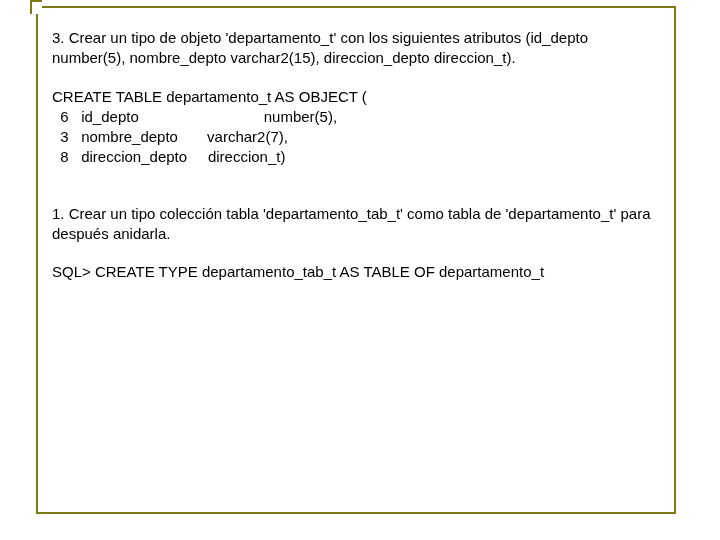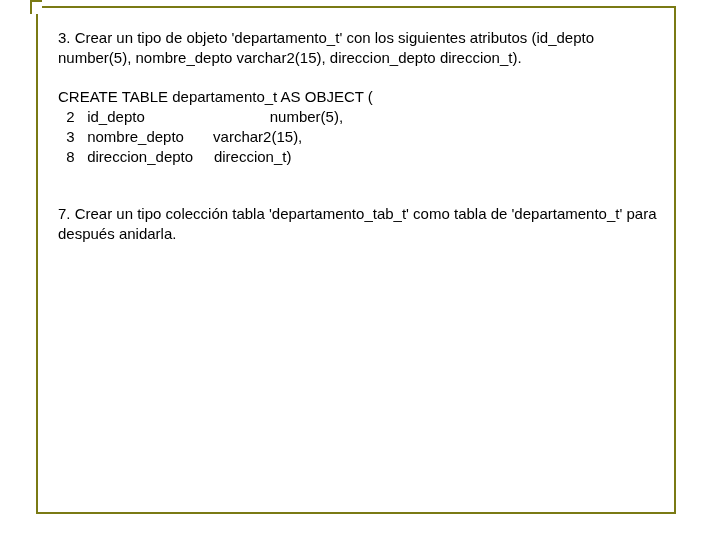--- a/index.html
+++ b/index.html
@@ -25,21 +25,21 @@
     width: 10px;
     height: 12px;
     background: #fff;
     border-top: 2px solid #7a7a14;
     border-left: 2px solid #7a7a14;
     left: 30px;
     top: 0px;
   }
   .slide-content {
     position: absolute;
-    left: 58px;
+    left: 52px;
     top: 28px;
     width: 610px;
     font-size: 15px;
     line-height: 1.35;
     color: #000;
   }
   .para {
     margin-bottom: 18px;
   }
   .code-block {
@@ -55,20 +55,21 @@
 <body>
 
 <div class="slide-frame"></div>
 <div class="corner-accent"></div>
 
 <div class="slide-content">
 
   <div class="para">3. Crear un tipo de objeto 'departamento_t' con los siguientes atributos (id_depto number(5), nombre_depto varchar2(15), direccion_depto direccion_t).</div>
 
   <div class="code-block"><span>CREATE TABLE departamento_t AS OBJECT (</span>
-<span>  2   id_depto                              number(5),</span>
-<span>  3   nombre_depto       varchar2(15),</span>
+<span>  6   id_depto                              number(5),</span>
+<span>  3   nombre_depto       varchar2(7),</span>
 <span>  8   direccion_depto     direccion_t)</span></div>
 
-  <div class="para">7. Crear un tipo colección tabla  'departamento_tab_t' como tabla de  'departamento_t' para después anidarla.</div>
+  <div class="para">1. Crear un tipo colección tabla  'departamento_tab_t' como tabla de  'departamento_t' para después anidarla.</div>
 
+  <div class="sql-line">SQL&gt; CREATE TYPE departamento_tab_t AS TABLE OF departamento_t</div>
 
 </div>
 
 </body></html>

